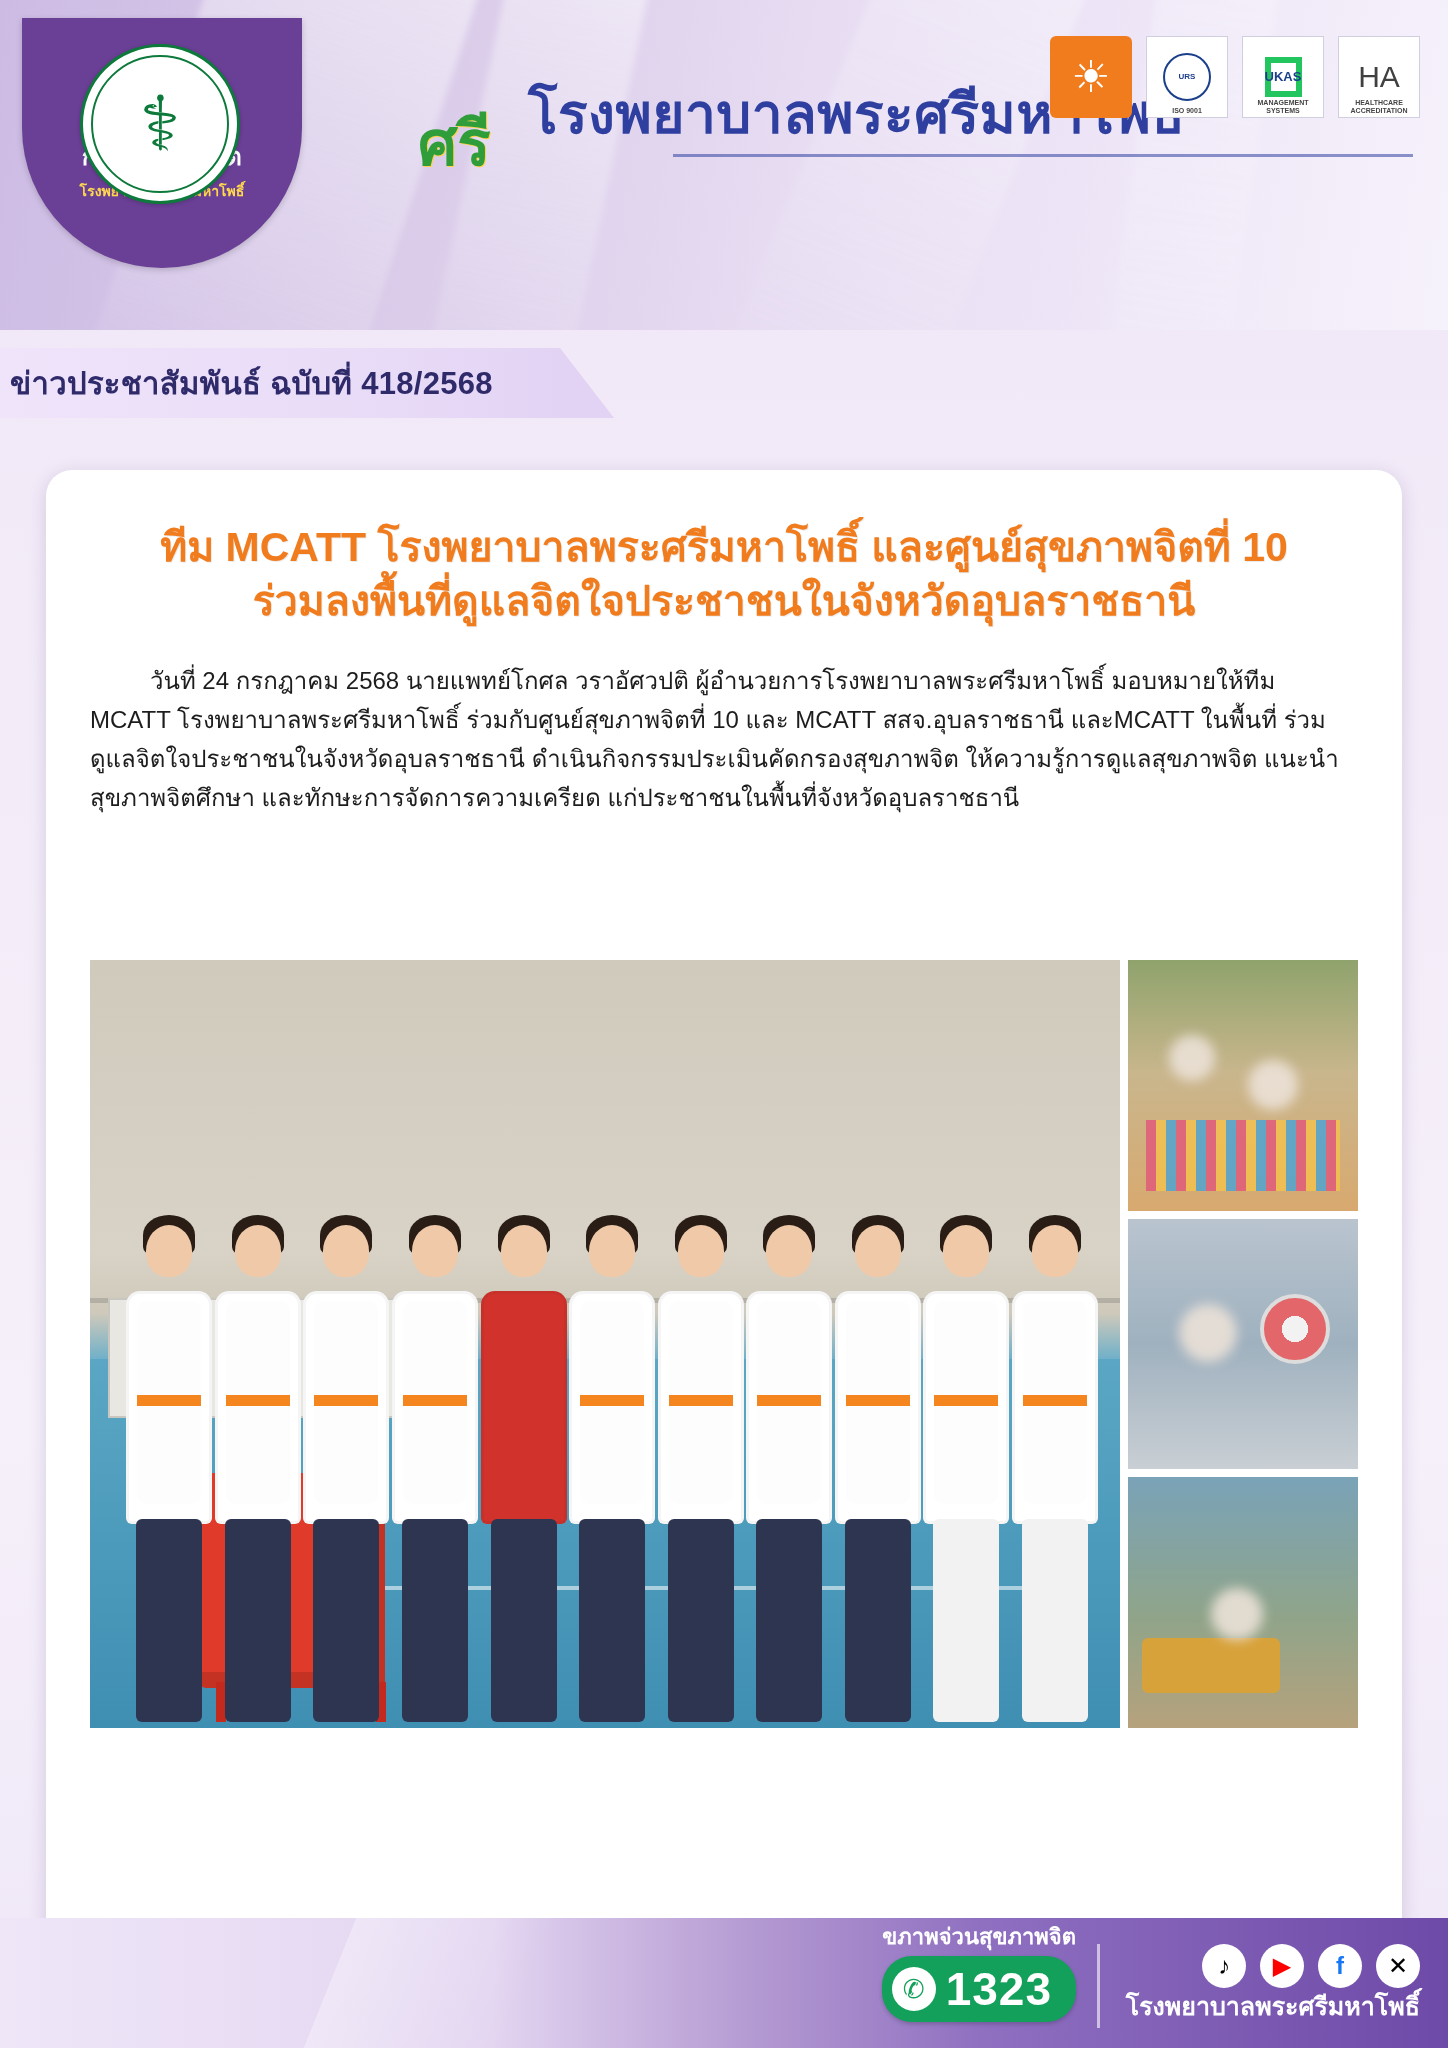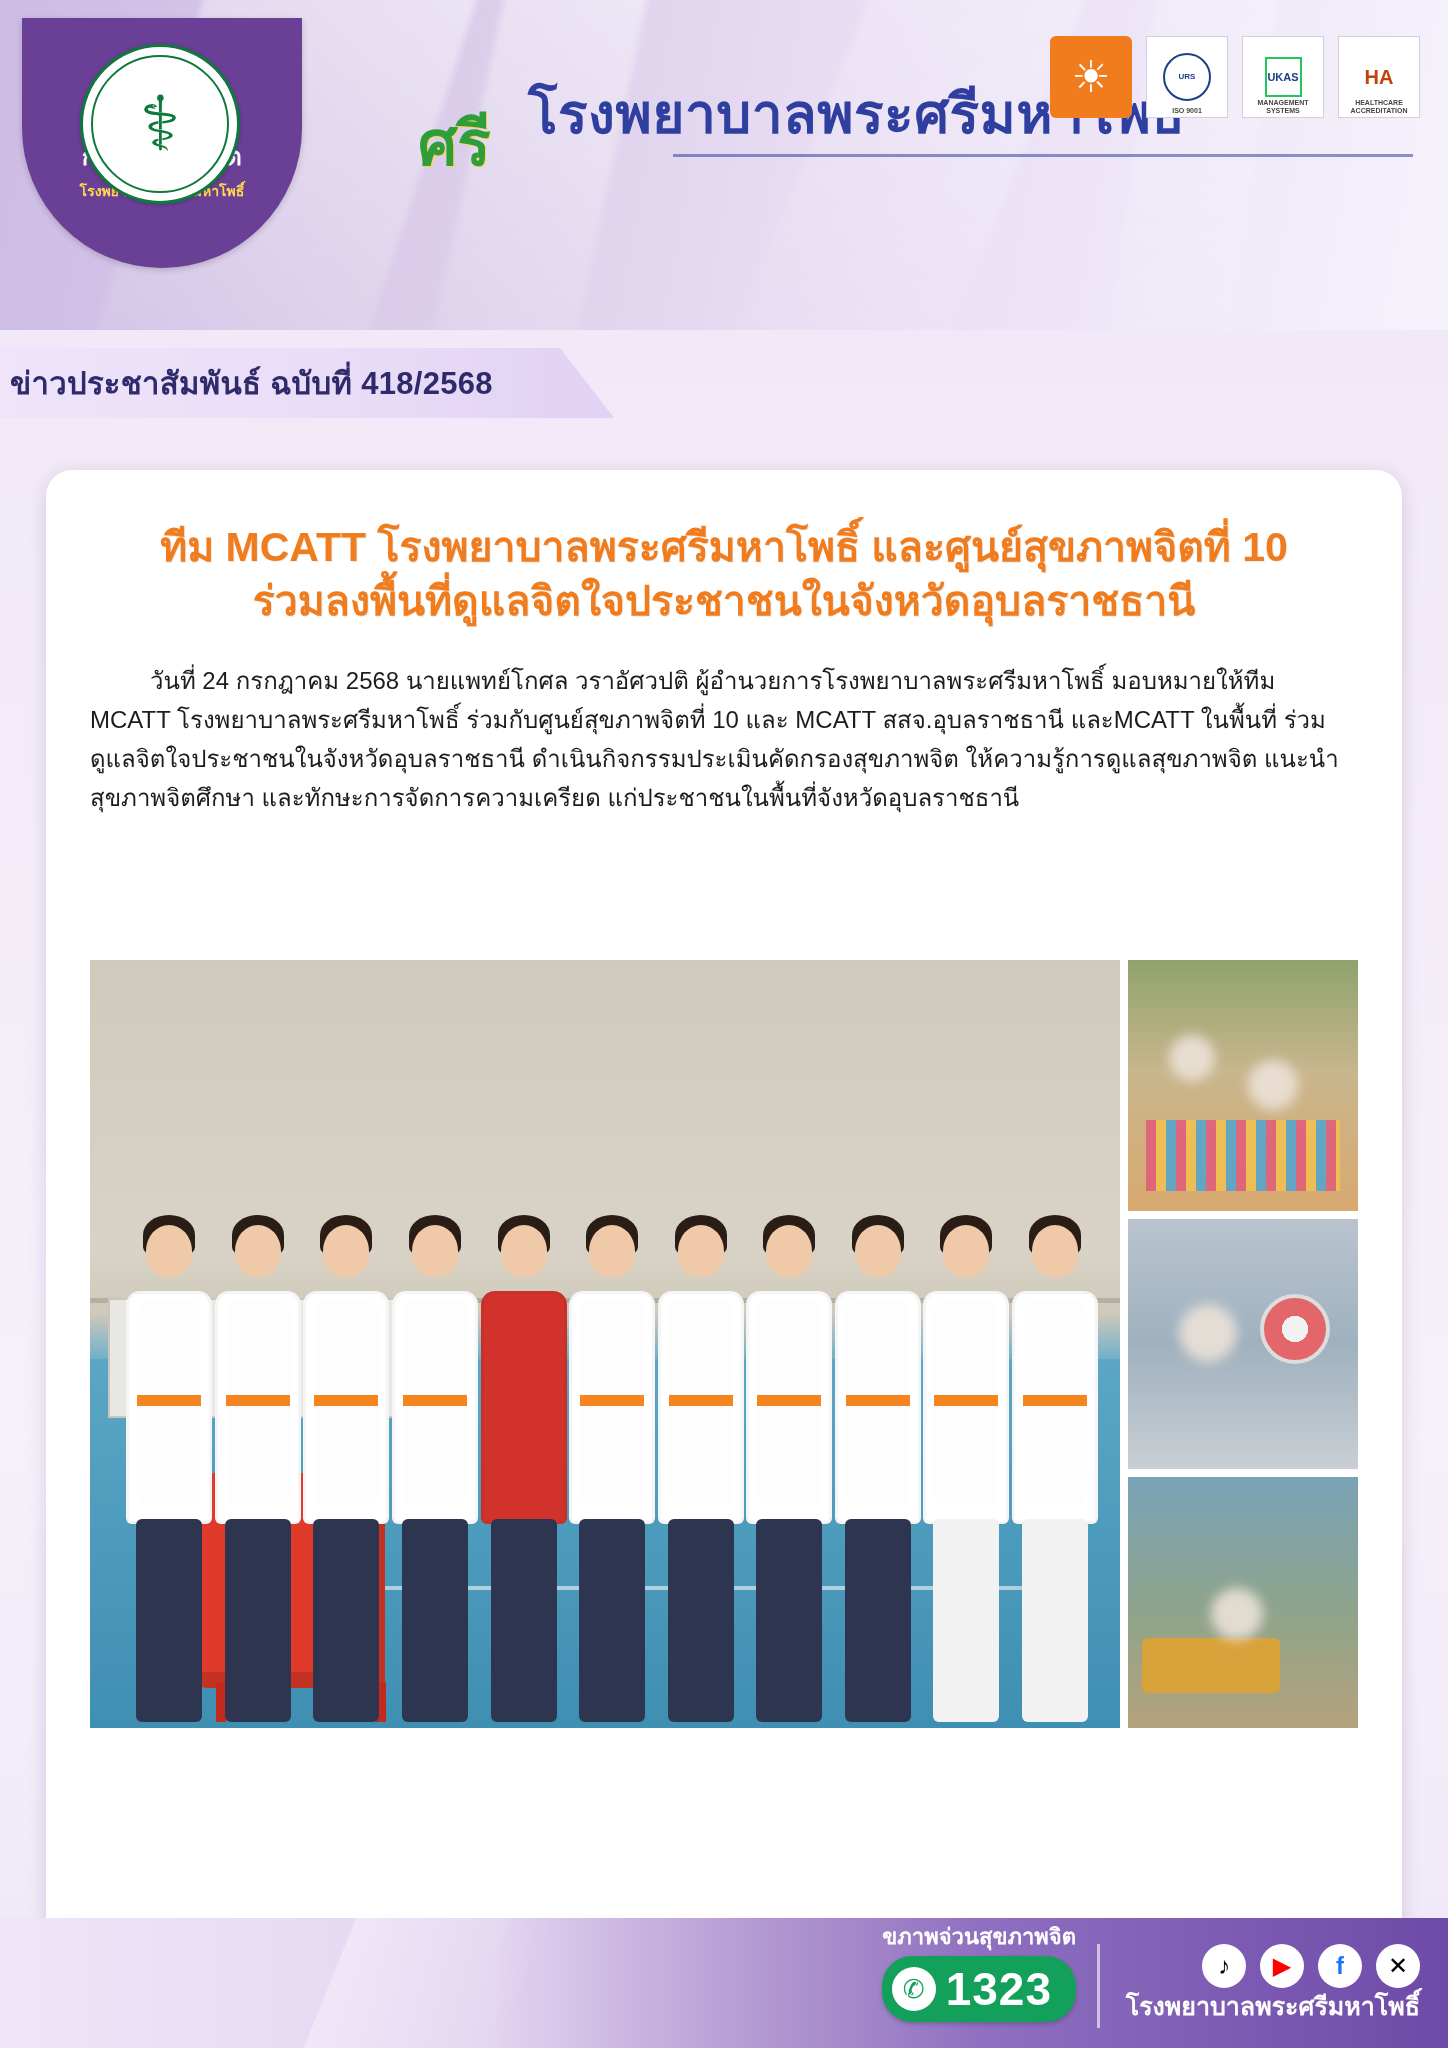--- a/index.html
+++ b/index.html
@@ -107,23 +107,23 @@
     line-height:1.15; padding:3px; position:relative;
   }
   .cert.sun{
     background:#f07c1e; border:none; border-radius:6px; color:#fff;
   }
   .cert.sun .sunglyph{ font-size:44px; line-height:1; color:#ffffff; }
   .cert .circle{
     width:48px;height:48px;border-radius:50%;border:2px solid #1b3f8b;
     display:flex;align-items:center;justify-content:center;font-size:8px;color:#1b3f8b;
   }
-  .cert .ukas{ width:37px;height:40px;border:2px solid #22c55e;display:flex;align-items:center;justify-content:center;font-size:11px;font-weight:bold;color:#1b3f8b;}
+  .cert .ukas{ width:37px;height:40px;border:6px solid #22c55e;display:flex;align-items:center;justify-content:center;font-size:13px;font-weight:bold;color:#1b3f8b;}
   .cert-cap{ position:absolute; bottom:2px; left:0; width:100%; font-size:7px; color:#444; }
-  .cert .ha{ font-size:20px; color:#c2410c; font-weight:bold;}
+  .cert .ha{ font-size:30px; color:#404040; font-weight:normal;}
 
   
   .ribbon{
     position:absolute; left:0; top:348px; height:70px; width:560px;
     background: linear-gradient(90deg,#f0e4fb 0%, #e8dbf7 70%, #e2d3f4 100%);
     display:flex; align-items:center;
     padding-left:10px;
   }
   .ribbon::after{
     content:""; position:absolute; right:-54px; top:0;

